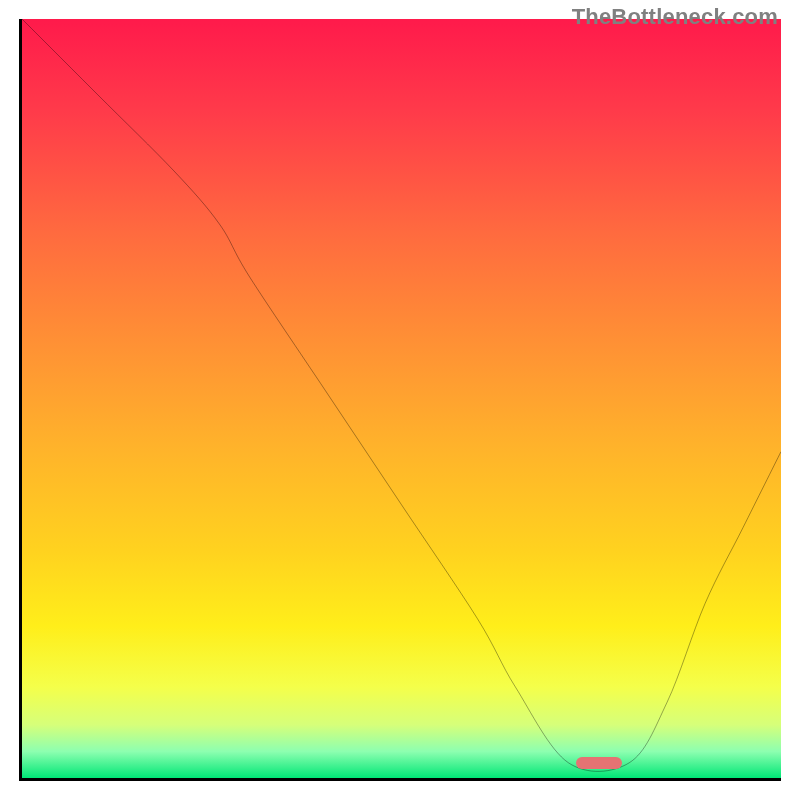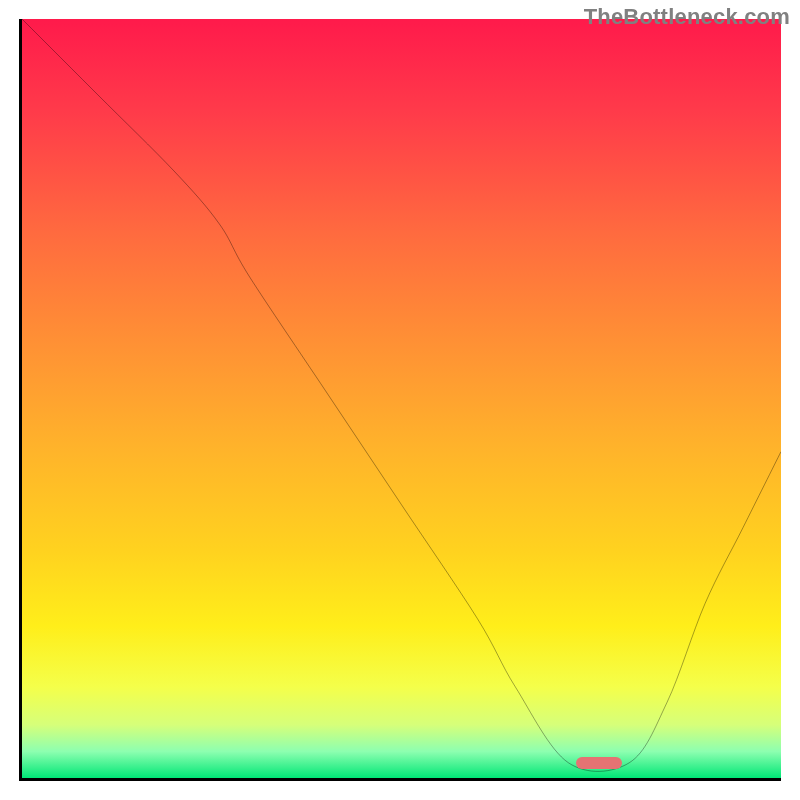--- a/index.html
+++ b/index.html
@@ -12,21 +12,21 @@
     font-family: Arial, Helvetica, sans-serif;
   }
   .chart-wrap {
     position: relative;
     width: 800px;
     height: 800px;
   }
   .watermark {
     position: absolute;
     top: 4px;
-    right: 10px;
+    right: 22px;
     font-size: 22px;
     font-weight: 600;
     color: #808080;
     letter-spacing: 0.2px;
     z-index: 3;
   }
   .plot-frame {
     position: absolute;
     left: 19px;
     top: 19px;

